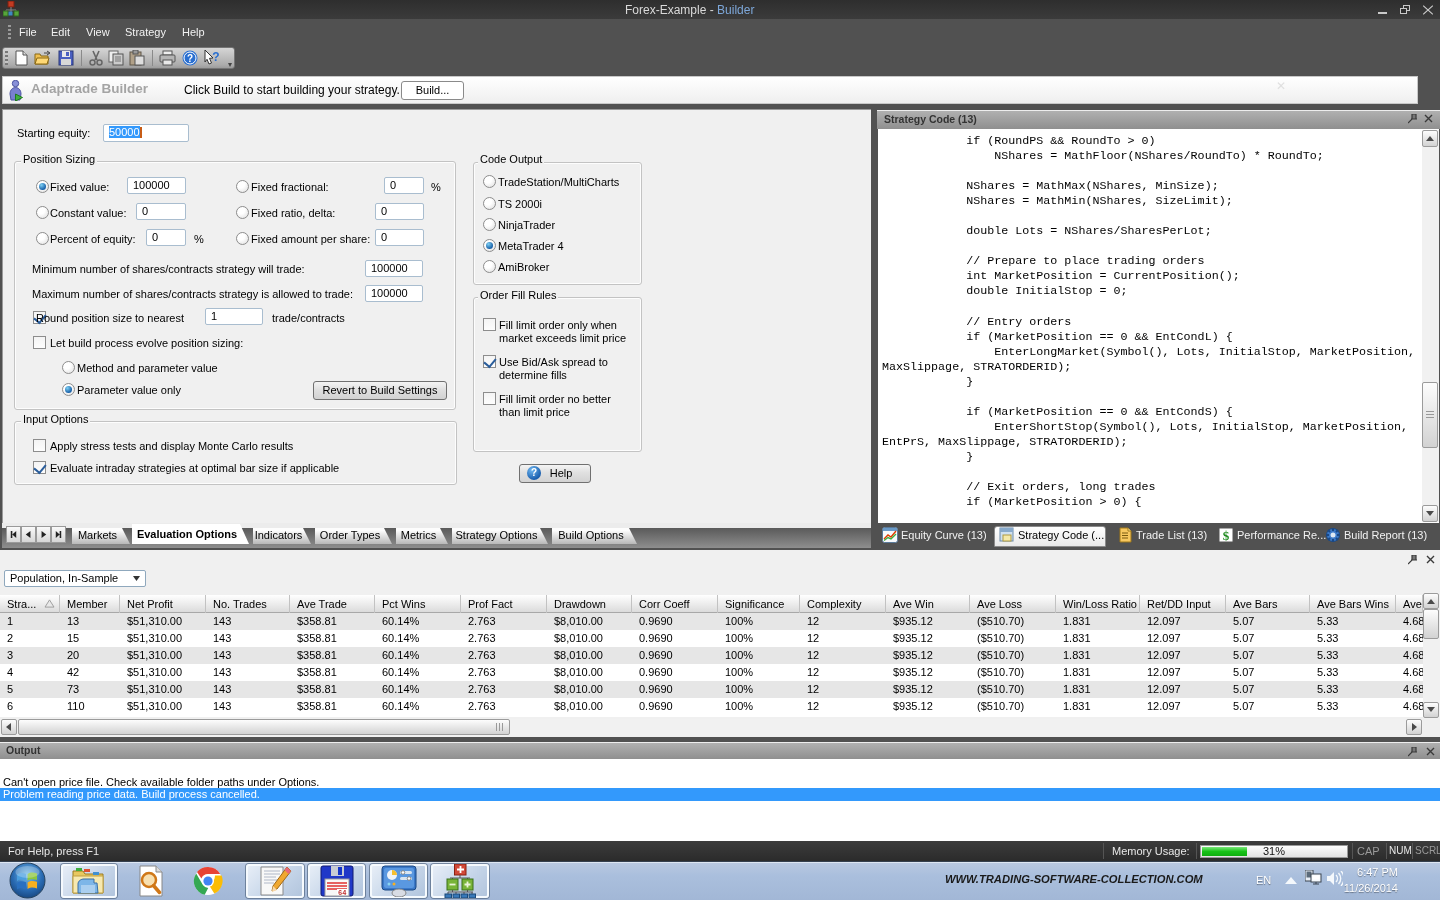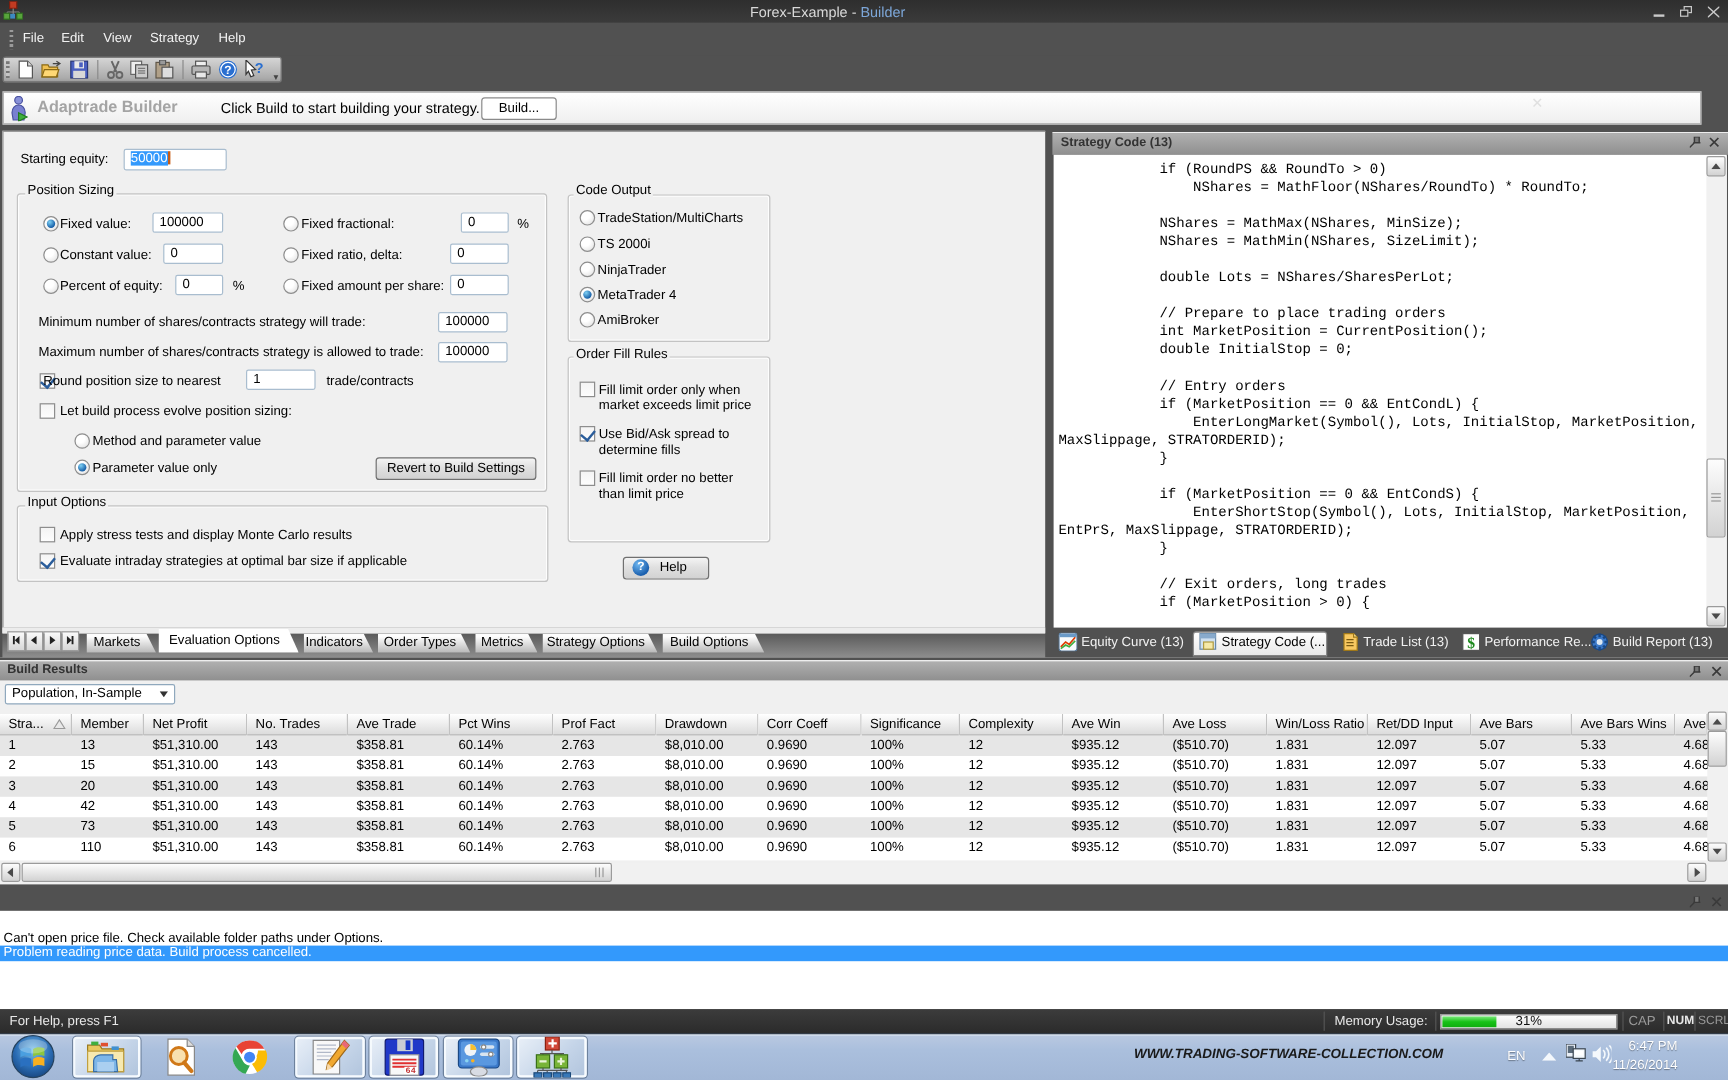--- a/index.html
+++ b/index.html
@@ -25,21 +25,21 @@
 .radio{position:absolute;width:13px;height:13px;border-radius:50%;border:1px solid #8d8d8d;background:radial-gradient(circle at 35% 30%,#ffffff 35%,#dcdcdc)}
 .radio.on::after{content:"";position:absolute;left:2px;top:2px;width:7px;height:7px;border-radius:50%;background:radial-gradient(circle at 35% 30%,#7ed0f4,#1860a8 70%)}
 .check{position:absolute;width:13px;height:13px;border:1px solid #8d8d8d;background:linear-gradient(#f4f4f4,#fdfdfd)}
 .check.on::after{content:"";position:absolute;left:2px;top:0px;width:6px;height:9px;border:solid #2a5d9b;border-width:0 2px 2px 0;transform:rotate(40deg)}
 .lbl{position:absolute;font-size:11px;line-height:13px;white-space:nowrap}
 .btn{position:absolute;border:1px solid #707070;border-radius:3px;background:linear-gradient(#f4f4f4,#e0e0e0 45%,#d2d2d2);text-align:center;font-size:11px}
 
 #lefttabs{left:2px;top:523px;width:869px;height:25px;background:linear-gradient(#ececec 0 4px,#5a5a5a 5px,#8e8e8e)}
 .navbtn{position:absolute;top:3px;width:15px;height:17px;background:linear-gradient(#fafafa,#d6d6d6);border:1px solid #9a9a9a;text-align:center;line-height:14px}
 .tab{position:absolute;top:5px;height:16px;background:linear-gradient(#fdfdfd 15%,#b8b8b8);color:#000;font-size:11px;text-align:center;line-height:15px;padding-right:7px;clip-path:polygon(0 0,calc(100% - 8px) 0,100% 100%,0 100%);}
-.tab.act{top:1px;height:20px;background:#fff;font-weight:normal;line-height:21px;clip-path:polygon(0 0,calc(100% - 9px) 0,100% 100%,0 100%)}
+.tab.act{top:1px;height:20px;background:#fff;font-weight:bold;line-height:21px;clip-path:polygon(0 0,calc(100% - 9px) 0,100% 100%,0 100%)}
 
 #rightpanel{left:877px;top:109px;width:563px;height:439px;background:#515151}
 .ptitle{position:absolute;background:linear-gradient(#b0b0b0,#8f8f8f);border-top:1px solid #ededed;color:#333;font-size:10.5px;font-weight:bold}
 #codearea{left:1px;top:20px;width:561px;height:394px;background:#fff;overflow:hidden}
 #code{position:absolute;left:4px;top:5px;font-family:"Liberation Mono",monospace;font-size:11.7px;font-weight:normal;line-height:15.05px;white-space:pre}
 .sbtn{position:absolute;background:linear-gradient(#fdfdfd,#d2d2d2);border:1px solid #9b9b9b;border-radius:2px}
 
 .rtab{position:absolute;color:#f2f2f2;font-size:11px;white-space:nowrap}
 #rtabact{position:absolute;background:linear-gradient(#ffffff,#e8e8e8);border:1px solid #8a8a8a;border-radius:3px 3px 0 0;}
 
@@ -350,21 +350,20 @@
   <svg class="abs" style="left:448px;top:418px" width="16" height="16" viewBox="0 0 16 16">
         <circle cx="8" cy="8" r="6.5" fill="#3a78c8" stroke="#1a4884"></circle>
         <circle cx="8" cy="8" r="2.5" fill="#dce8f4"></circle>
         <path d="M8 1v3M8 12v3M1 8h3M12 8h3M3 3l2 2M11 11l2 2M13 3l-2 2M5 11l-2 2" stroke="#1a4884" stroke-width="2"></path>
       </svg>
   <div class="rtab" style="left:467px;top:420px">Build Report (13)</div>
 </div>
 
 <div class="abs" id="buildresults">
   <div class="abs" style="left:0;top:0;width:1440px;height:2px;background:#515151"></div>
-  <div class="ptitle" style="left:0;top:2px;width:1440px;height:17px;line-height:15px;padding-left:6px">Build Results</div>
   <svg class="abs" style="left:1408px;top:7px" width="10" height="10" viewBox="0 0 10 10">
         <path d="M4 0h4v5H4zM3 5h6M4 5l-4 4M8 0v5" stroke="#3a3a3a" fill="#777" stroke-width="1.2"></path>
       </svg>
 <svg class="abs" style="left:1426px;top:7px" width="9" height="9" viewBox="0 0 9 9">
         <path d="M1 1l7 7M8 1L1 8" stroke="#3a3a3a" stroke-width="1.4"></path>
       </svg>
   <div class="abs tin" style="left:4px;top:22px;width:142px;height:17px;border-color:#8fa8bd">Population, In-Sample</div>
   <svg class="abs" style="left:133px;top:28px" width="7" height="5" viewBox="0 0 7 5">
         <path d="M0 0h7L3.5 5z" fill="#333"></path>
       </svg>
@@ -532,20 +531,21 @@
         </svg>
     <div class="sbtn" style="left:0;top:110px;width:16px;height:16px"></div>
     <svg class="abs" style="left:4px;top:115px" width="8" height="5" viewBox="0 0 8 5">
           <path d="M4 5l4-5H0z" fill="#4a4a4a"></path>
         </svg>
     <div class="sbtn" style="left:0;top:17px;width:16px;height:30px"></div>
   </div>
 </div>
 
 <div class="abs" id="output">
+  <div class="ptitle" style="left:0;top:2px;width:1440px;height:17px;line-height:15px;padding-left:6px">Output</div>
   <div class="abs" style="left:0;top:19px;width:1440px;height:82px;background:#fff"></div>
   <svg class="abs" style="left:1408px;top:7px" width="10" height="10" viewBox="0 0 10 10">
         <path d="M4 0h4v5H4zM3 5h6M4 5l-4 4M8 0v5" stroke="#3a3a3a" fill="#777" stroke-width="1.2"></path>
       </svg>
 <svg class="abs" style="left:1426px;top:7px" width="9" height="9" viewBox="0 0 9 9">
         <path d="M1 1l7 7M8 1L1 8" stroke="#3a3a3a" stroke-width="1.4"></path>
       </svg>
   <div class="outline" style="top:36px">Can't open price file. Check available folder paths under Options.</div>
   <div class="outline" style="top:48px;background:#3399fc;color:#fff">Problem reading price data. Build process cancelled.</div>
 </div>
@@ -555,21 +555,21 @@
   <div class="stsep" style="left:1103px"></div>
   <div class="st" style="left:1112px">Memory Usage:</div>
   <div class="stsep" style="left:1196px"></div>
   <div class="abs" style="left:1200px;top:4px;width:148px;height:13px;background:linear-gradient(#fdfdfd,#e2e2e2);border:1px solid #9a9a9a">
     <div class="abs" style="left:1px;top:1px;width:45px;height:9px;background:linear-gradient(#7be87b,#18c218 50%,#0fae0f)"></div>
     <div class="abs" style="left:0;top:0;width:146px;text-align:center;font-size:11px;color:#111;line-height:11px">31%</div>
   </div>
   <div class="stsep" style="left:1352px"></div>
   <div class="st" style="left:1357px;color:#9a9a9a">CAP</div>
   <div class="stsep" style="left:1386px"></div>
-  <div class="st" style="left:1389px;font-weight:bold;font-size:10px">NUM</div>
+  <div class="st" style="left:1389px;font-weight:normal;font-size:10px">NUM</div>
   <div class="stsep" style="left:1412px"></div>
   <div class="st" style="left:1415px;color:#9a9a9a;font-size:10px">SCRL</div>
 </div>
 
 <div class="abs" id="taskbar"></div>
 <div class="abs" style="left:0;top:861px;width:1440px;height:1px;background:#35404f"></div>
 <div class="abs" style="left:0;top:862px;width:1440px;height:1px;background:#dde6f2"></div>
 
 <svg class="abs" style="left:9px;top:862px" width="37" height="37" viewBox="0 0 37 37">
 <defs>

